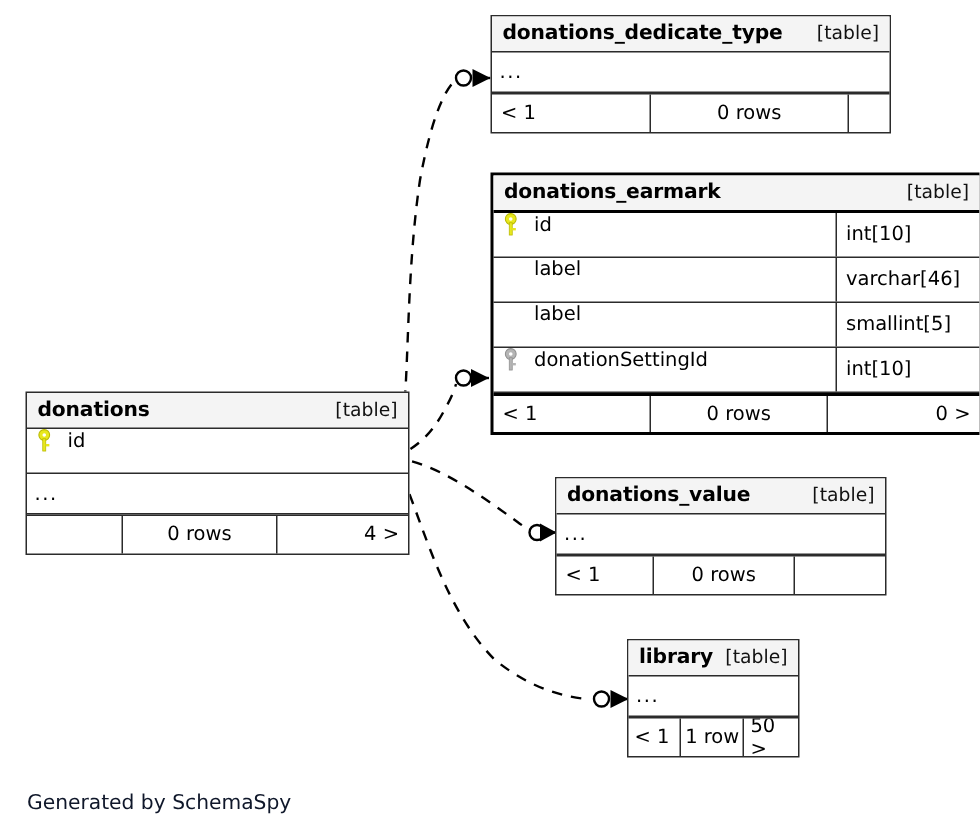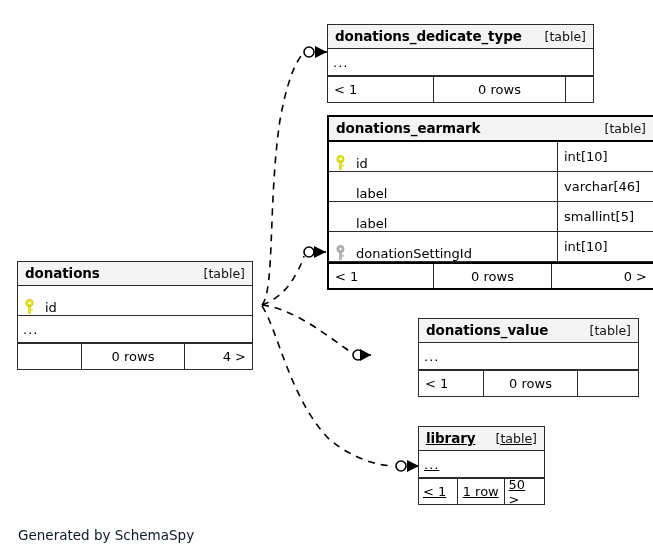--- a/index.html
+++ b/index.html
@@ -65,21 +65,21 @@
   }
   .table-kind {
     font-size: 12.5px;
     color: #111111;
     padding-left: 12px;
   }
   .table-node.compact-title .table-kind { padding-left: 7px; }
 
   .col-row {
     display: flex;
-    align-items: flex-end;
+    align-items: flex-start;
     border-bottom: 1px solid #2b2b2b;
     box-sizing: border-box;
     height: 30px;
     white-space: nowrap;
   }
   .col-row:last-of-type { border-bottom: none; }
 
   .col-name {
     flex: 1 1 auto;
     display: flex;
@@ -181,21 +181,21 @@
     </g>
 
     <g>
       <path d="M262,306 C278,330 290,400 330,440 C355,460 378,465 392,466" fill="none" stroke="#000000" stroke-width="1.6" stroke-dasharray="7,6"></path>
       <circle cx="401" cy="466" r="5" fill="#ffffff" stroke="#000000" stroke-width="1.6"></circle>
       <path d="M419,466 L407,460 L407,472 Z" fill="#000000"></path>
       <path d="M419,466 L408,466" stroke="#000000" stroke-width="1.6" fill="none"></path>
     </g>
   </svg>
 
-  <div class="table-node" id="node-donations_dedicate_type" style="left:327px; top:24px; width:267px;">
+  <div class="table-node" id="node-donations_dedicate_type" style="left:327px; top:10px; width:267px;">
     <div class="table-header">
       <span class="table-title">donations_dedicate_type</span>
       <span class="table-kind">[table]</span>
     </div>
     <div class="ellipsis-row">...</div>
     <div class="table-footer">
       <div class="foot-cell foot-left" style="width:105px;">&lt; 1</div>
       <div class="foot-cell foot-center" style="width:132px;">0 rows</div>
       <div class="foot-cell foot-right" style="flex:1 1 auto;"></div>
     </div>
@@ -253,21 +253,21 @@
       <div class="col-type" style="width:96px;">int[10]</div>
     </div>
 
     <div class="table-footer">
       <div class="foot-cell foot-left" style="width:104px;">&lt; 1</div>
       <div class="foot-cell foot-center" style="width:118px;">0 rows</div>
       <div class="foot-cell foot-right" style="flex:1 1 auto;">0 &gt;</div>
     </div>
   </div>
 
-  <div class="table-node" id="node-donations" style="left:17px; top:261px; width:236px;">
+  <div class="table-node" id="node-donations" style="left:17px; top:261px; width:256px;">
     <div class="table-header">
       <span class="table-title">donations</span>
       <span class="table-kind">[table]</span>
     </div>
 
     <div class="col-row">
       <div class="col-name">
         <span class="key-icon">
           <svg viewBox="0 0 13 16" width="13" height="16" xmlns="http://www.w3.org/2000/svg">
             <circle cx="4.5" cy="4" r="3.6" fill="#e8e81d" stroke="#b8b800" stroke-width="0.7"></circle>
@@ -282,34 +282,34 @@
 
     <div class="ellipsis-row">...</div>
 
     <div class="table-footer">
       <div class="foot-cell foot-left" style="width:63px;"></div>
       <div class="foot-cell foot-center" style="width:103px;">0 rows</div>
       <div class="foot-cell foot-right" style="flex:1 1 auto;">4 &gt;</div>
     </div>
   </div>
 
-  <div class="table-node" id="node-donations_value" style="left:370px; top:318px; width:221px;margin-left:48px;">
+  <div class="table-node" id="node-donations_value" style="left:370px; top:318px; width:221px;">
     <div class="table-header">
       <span class="table-title">donations_value</span>
       <span class="table-kind">[table]</span>
     </div>
     <div class="ellipsis-row">...</div>
     <div class="table-footer">
       <div class="foot-cell foot-left" style="width:64px;">&lt; 1</div>
       <div class="foot-cell foot-center" style="width:94px;">0 rows</div>
       <div class="foot-cell foot-right" style="flex:1 1 auto;"></div>
     </div>
   </div>
 
-  <div class="table-node compact-title" id="node-library" style="left:418px; top:426px; width:127px;text-decoration:underline;">
+  <div class="table-node compact-title" id="node-library" style="left:418px; top:426px; width:115px;">
     <div class="table-header">
       <span class="table-title">library</span>
       <span class="table-kind">[table]</span>
     </div>
     <div class="ellipsis-row">...</div>
     <div class="table-footer">
       <div class="foot-cell foot-left" style="width:38px; padding:0 4px;">&lt; 1</div>
       <div class="foot-cell foot-center" style="width:47px; padding:0 2px;">1 row</div>
       <div class="foot-cell foot-right" style="flex:1 1 auto; padding:12px 4px;">50 &gt;</div>
     </div>

